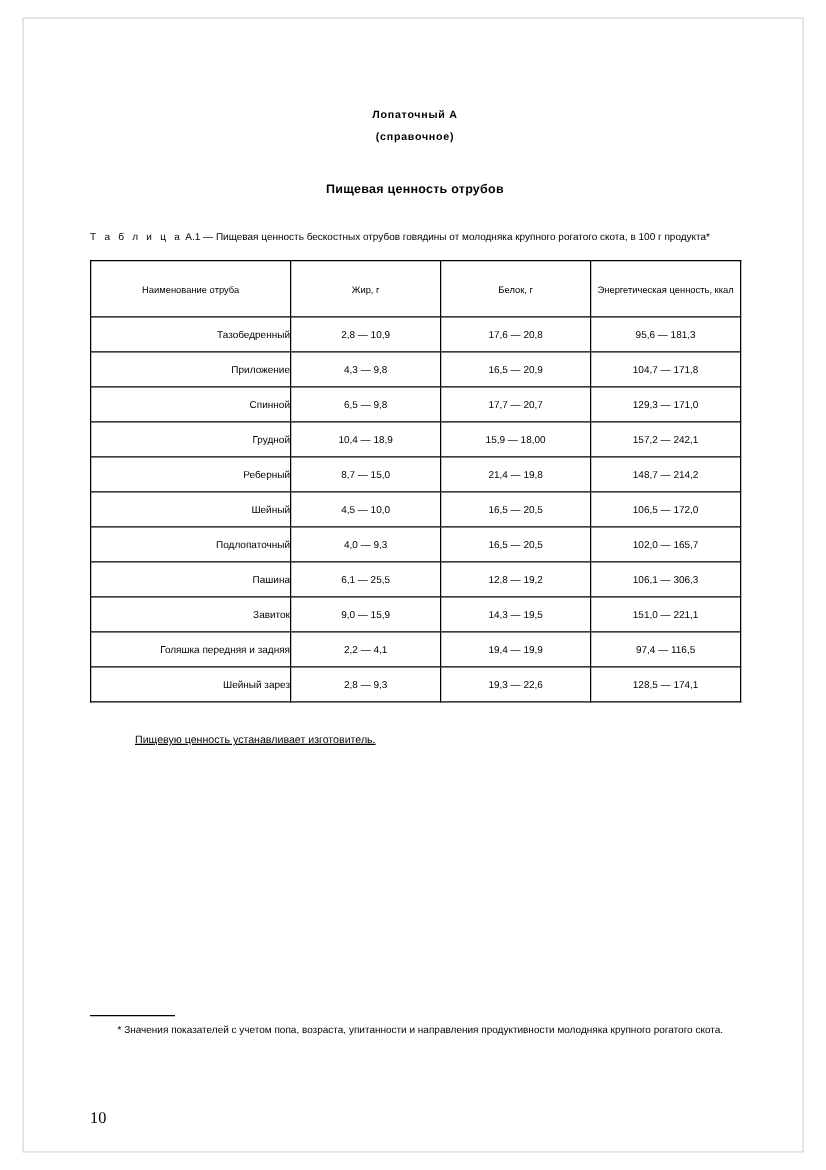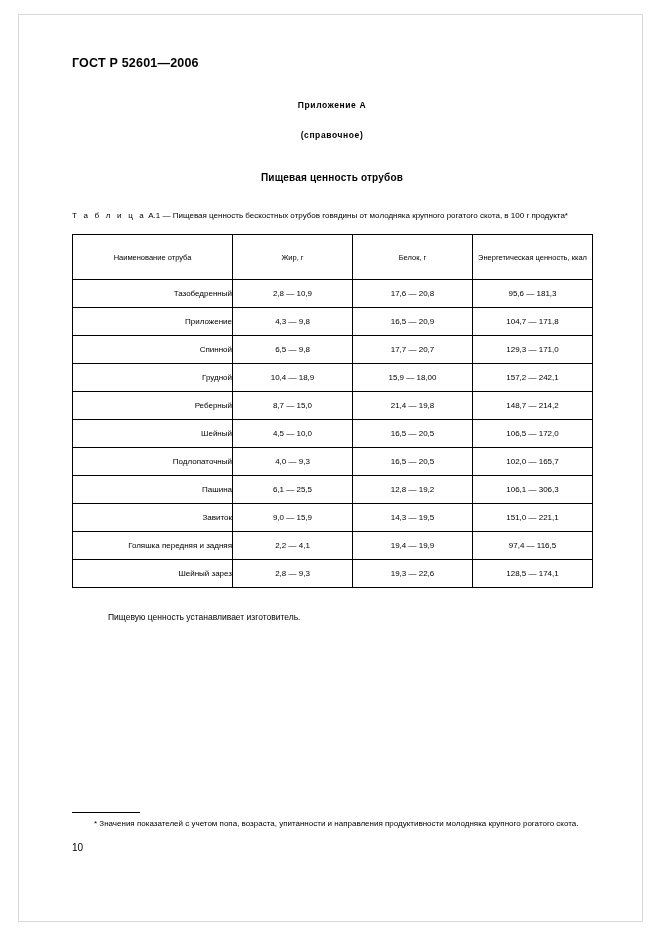--- a/index.html
+++ b/index.html
@@ -44,21 +44,21 @@
     margin: 0 0 0 0;
   }
   .appendix-block {
     text-align: center;
     margin-top: 30px;
     font-size: 8.5px;
     font-weight: bold;
     letter-spacing: 0.6px;
   }
   .appendix-block .line2 {
-    margin-top: 20px;
+    margin-top: 8px;
   }
   .section-title {
     text-align: center;
     font-size: 10px;
     font-weight: bold;
     margin-top: 32px;
     letter-spacing: 0.2px;
   }
   .table-caption {
     font-size: 8px;
@@ -93,20 +93,21 @@
     text-align: right;
   }
   col.c1 { width: 160px; }
   col.c2 { width: 120px; }
   col.c3 { width: 120px; }
   col.c4 { width: 120px; }
   .note {
     font-size: 8.5px;
     margin-top: 24px;
     margin-left: 36px;
+    text-decoration: underline;
   }
   .footnote-rule {
     position: absolute;
     left: 72px;
     top: 812px;
     width: 68px;
     border-top: 1px solid #000000;
   }
   .footnote {
     position: absolute;
@@ -116,35 +117,35 @@
     font-size: 8px;
     line-height: 1.55;
   }
   .footnote .ind {
     display: inline-block;
     width: 22px;
   }
   .page-number {
     position: absolute;
     left: 72px;
-    top: 842px;
-    font-size: 10px;
+    top: 886px;
+    font-size: 13px;
+    font-family: Liberation Serif, serif;
   }
 </style>
 </head>
 <body>
 
 <div class="page">
   <div class="page-border"></div>
 
   <div class="content">
-    <div class="doc-header">ГОСТ Р 52601—2006</div>
 
     <div class="appendix-block">
-      <div class="line1">Приложение А</div>
+      <div class="line1">Лопаточный А</div>
       <div class="line2">(справочное)</div>
     </div>
 
     <div class="section-title">Пищевая ценность отрубов</div>
 
     <div class="table-caption">
       <span class="tkey">Т а б л и ц а</span>
       <span>А.1 — Пищевая ценность бескостных отрубов говядины от молодняка крупного рогатого скота, в 100 г продукта*</span>
     </div>
 

